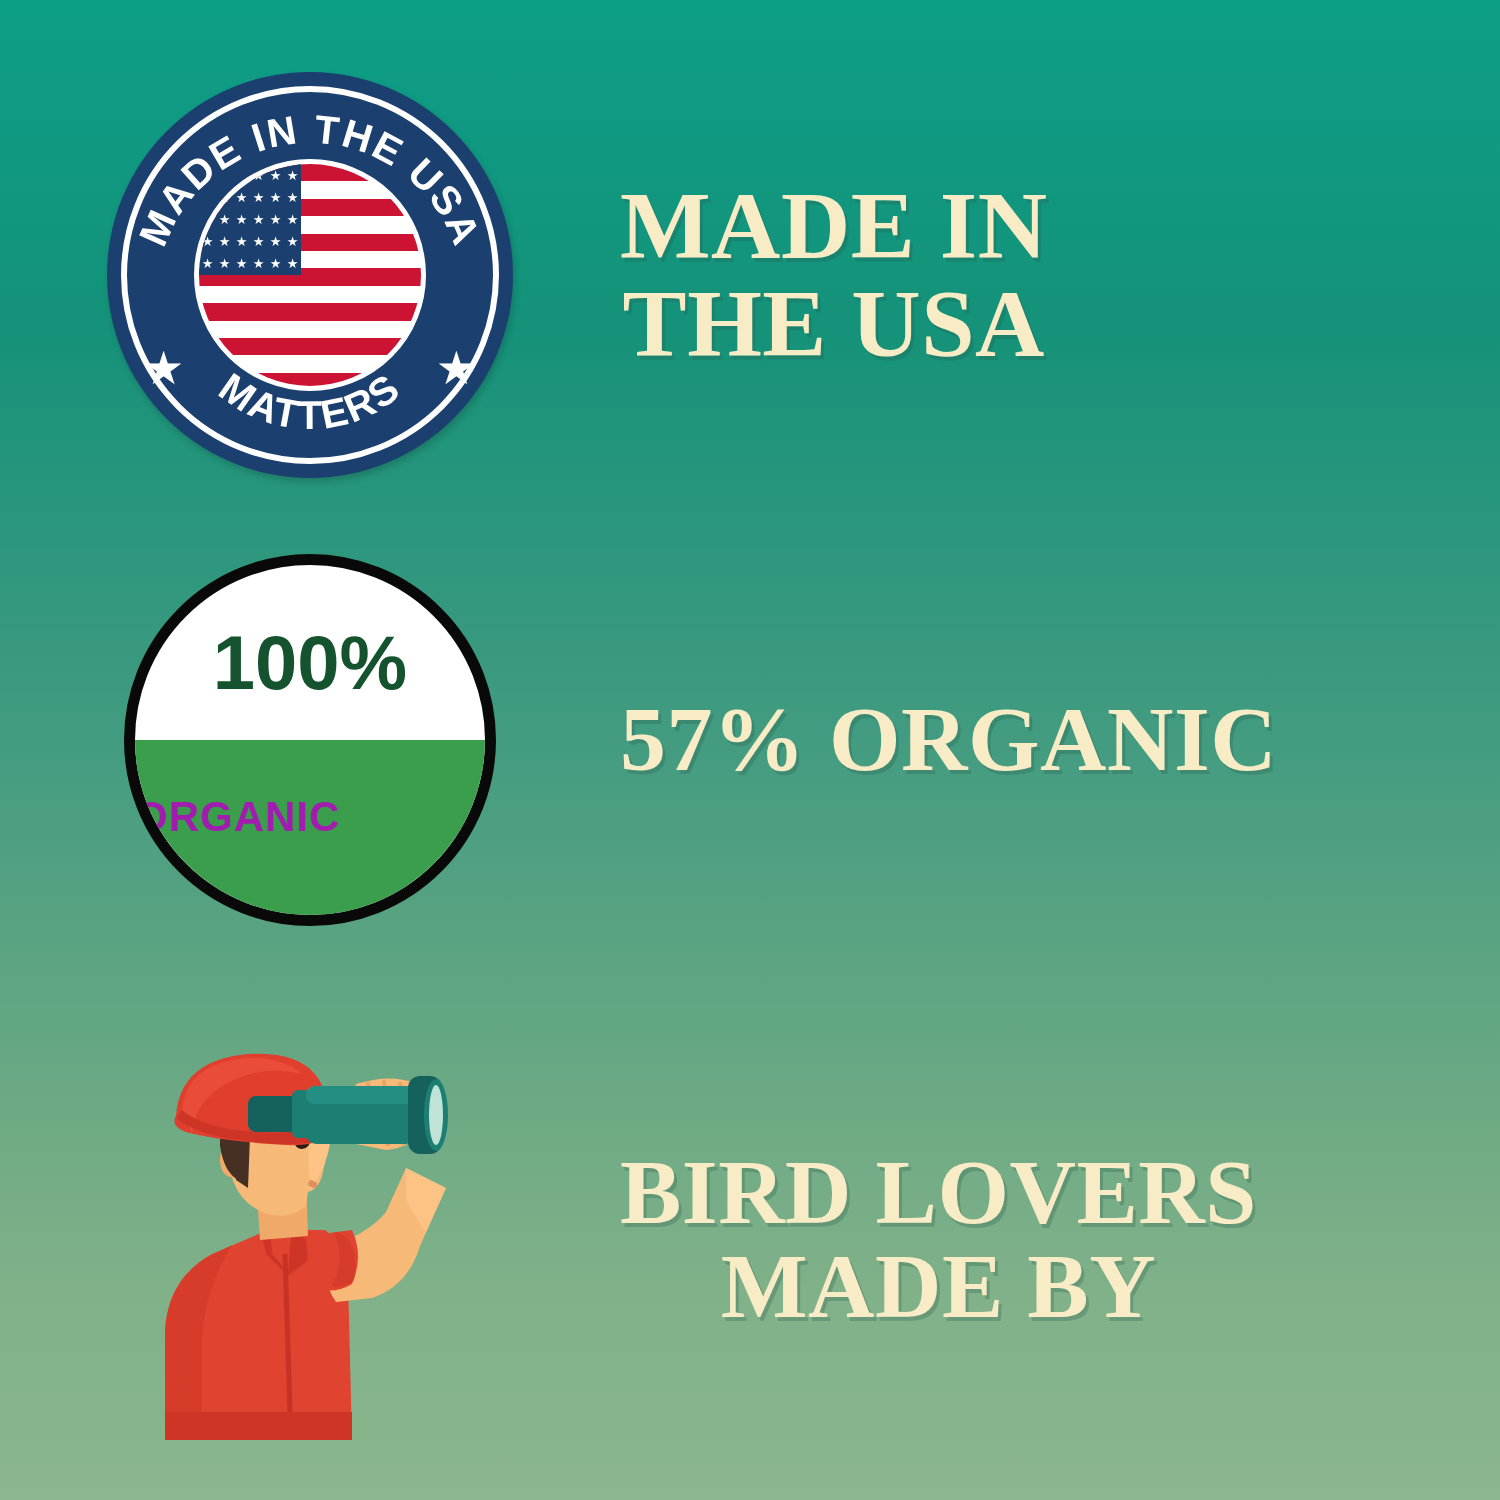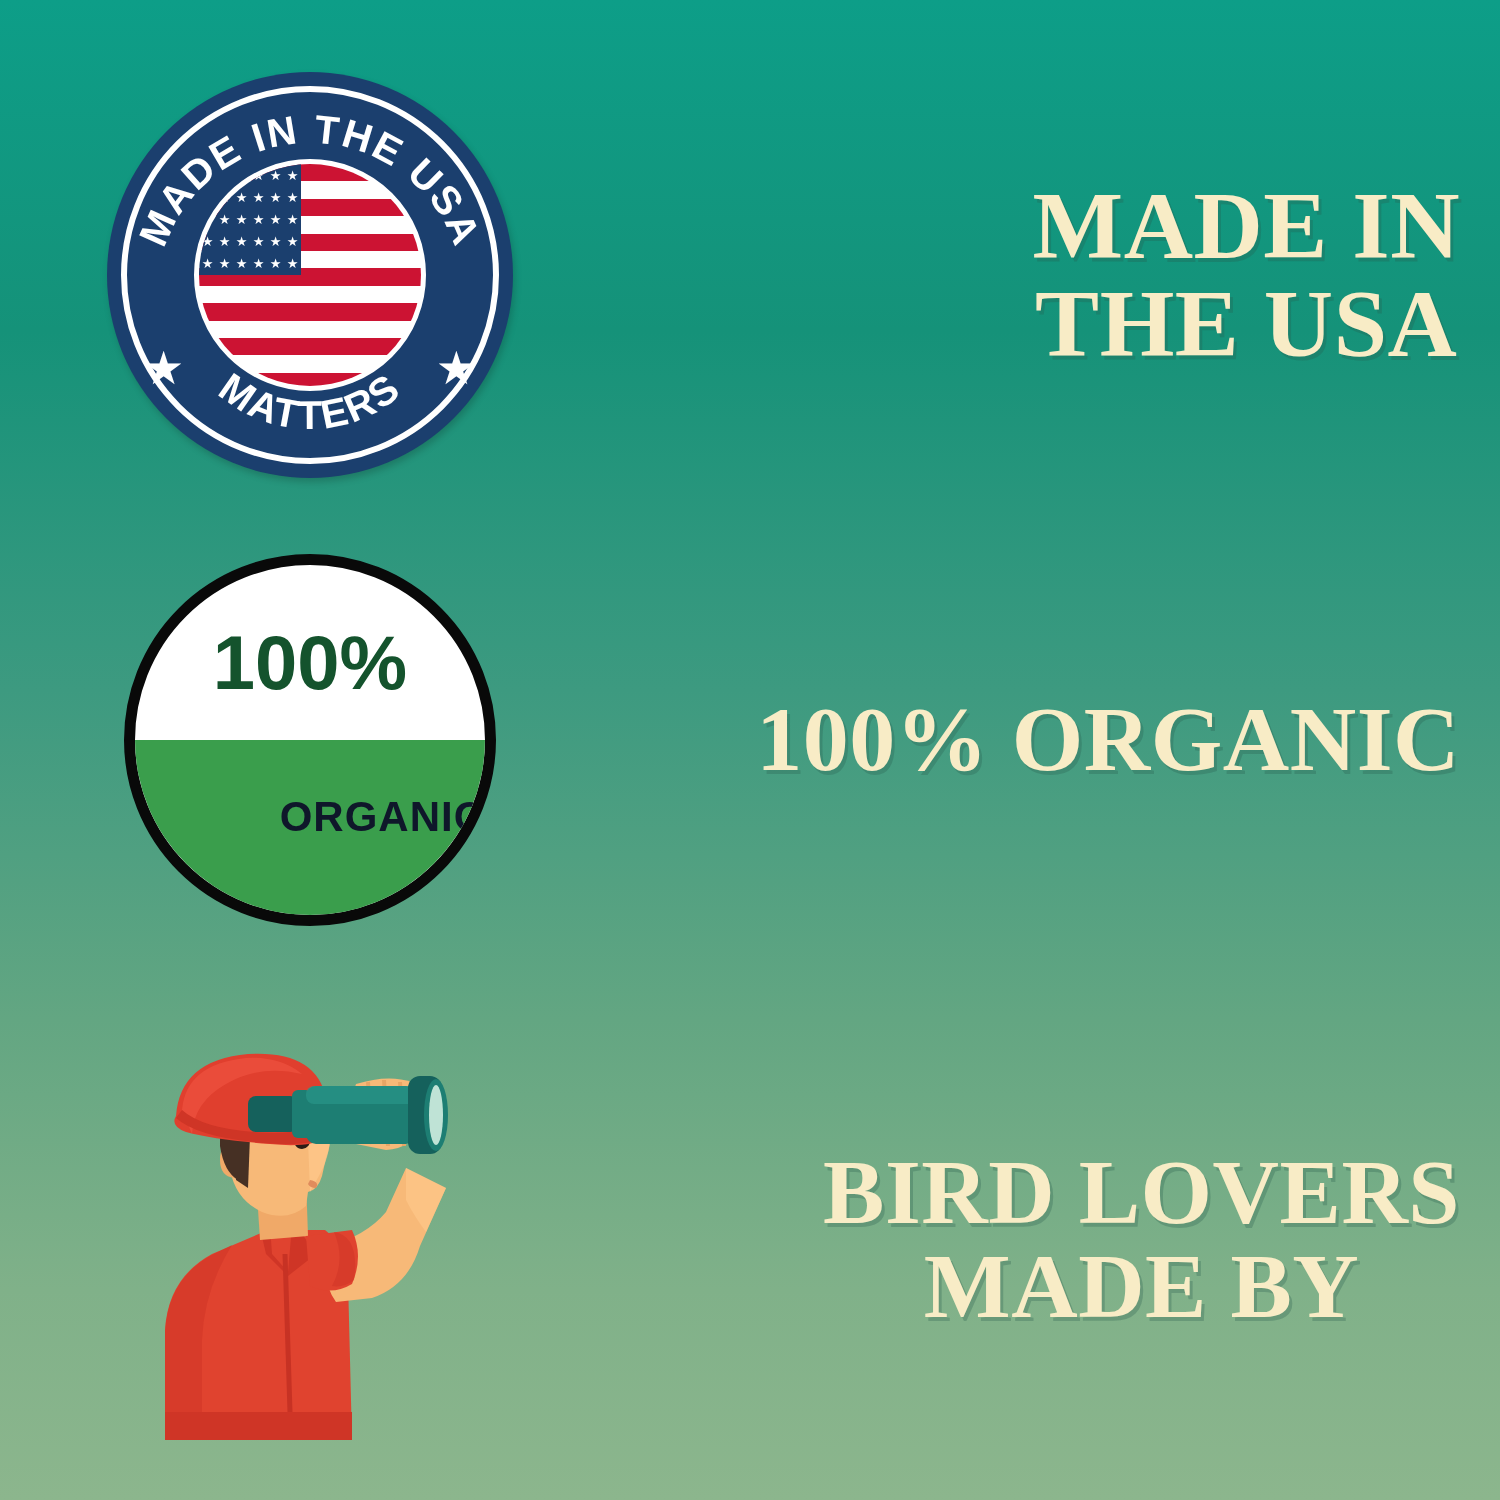--- a/index.html
+++ b/index.html
@@ -34,21 +34,21 @@
     width: 620px;
     display: flex;
     align-items: center;
     justify-content: center;
     flex: 0 0 620px;
   }
   .row-text {
     flex: 1 1 auto;
     display: flex;
     flex-direction: column;
-    align-items: flex-end;
+    align-items: flex-start;
     justify-content: center;
     padding-right: 40px;
   }
 
   
   .headline {
     color: #f8ecc6;
     font-family: "Liberation Serif", serif;
     font-weight: bold;
     letter-spacing: 0.5px;
@@ -175,22 +175,22 @@
     color: #14532d;
     font-size: 76px;
     font-weight: bold;
     letter-spacing: 0px;
     line-height: 1;
   }
   .org-word {
     position: absolute;
     left: 0; right: 0;
     top: 66%;
-    text-align: right;
-    color: #0f172a;
+    text-align: left;
+    color: #a21caf;
     font-size: 42px;
     font-weight: bold;
     letter-spacing: 1px;
     line-height: 1;
   }
 
   
   .birder {
     position: relative;
     width: 380px;
@@ -278,21 +278,21 @@
     <div class="row-badge">
       <div class="org-badge">
         <div class="org-bottom"></div>
         <div class="org-pct">100%</div>
         <div class="org-word">ORGANIC</div>
       </div>
     </div>
 
     <div class="row-text">
       <div class="headline hl-organic">
-        <span class="ln">100% ORGANIC</span>
+        <span class="ln">57% ORGANIC</span>
       </div>
     </div>
   </div>
 
   <div class="row" style="top:1040px; height:400px;">
 
     <div class="row-badge">
       <div class="birder">
         <svg viewBox="0 0 380 400" xmlns="http://www.w3.org/2000/svg">
 

